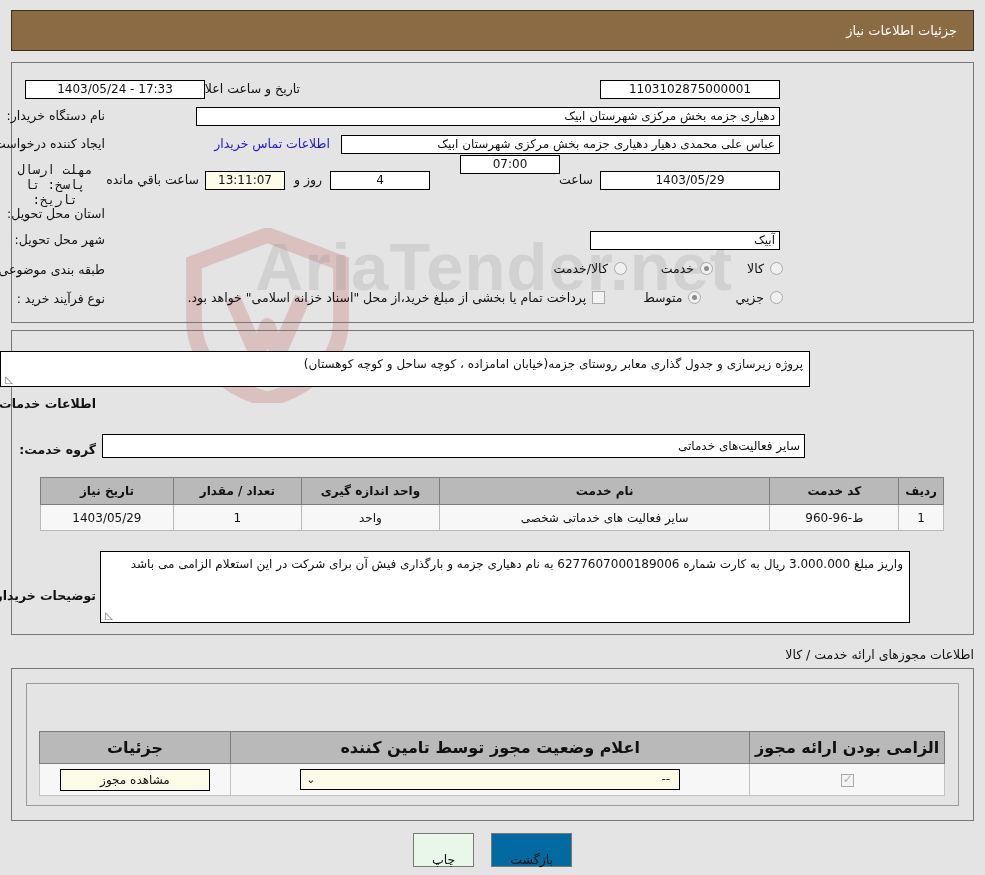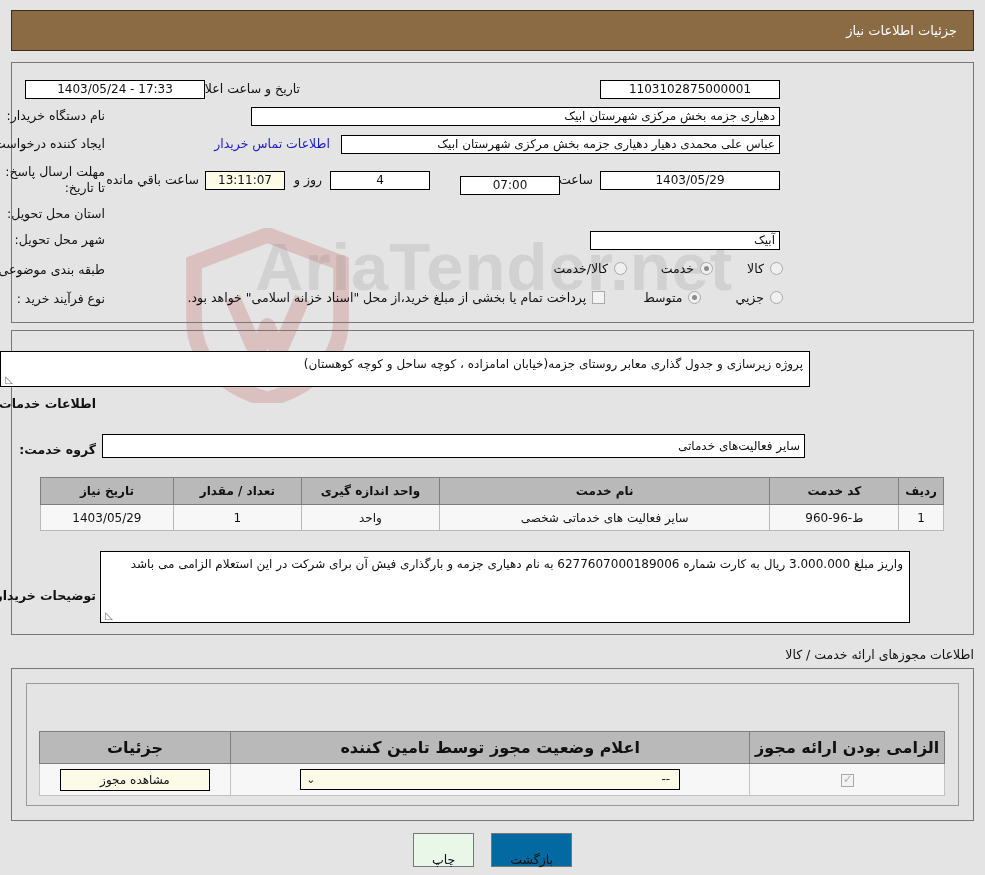--- a/index.html
+++ b/index.html
@@ -291,43 +291,43 @@
     <span class="lbl">تاریخ و ساعت اعلان عمومی:</span>
   </div>
   <div class="row" style="right:780px; top:80px;">
     <span class="inp" style="width:180px;">17:33 - 1403/05/24</span>
   </div>
 
   <div class="row" style="right:880px; top:108px;">
     <span class="lbl">نام دستگاه خریدار:</span>
   </div>
   <div class="row" style="right:205px; top:107px;">
-    <span class="inp right" style="width:529px;">دهیاری جزمه بخش مرکزی شهرستان ابیک</span>
+    <span class="inp right" style="width:584px;">دهیاری جزمه بخش مرکزی شهرستان ابیک</span>
   </div>
 
   <div class="row" style="right:880px; top:136px;">
     <span class="lbl">ایجاد کننده درخواست:</span>
   </div>
   <div class="row" style="right:205px; top:135px;">
     <span class="inp right" style="width:439px;">عباس علی محمدی دهیار دهیاری جزمه بخش مرکزی شهرستان ابیک</span>
   </div>
   <div class="row" style="right:655px; top:136px;">
     <span class="link">اطلاعات تماس خریدار</span>
   </div>
 
-  <div class="row" style="right:880px; top:164px; width:100px; display:block; text-align:right; line-height:15px; white-space:normal;">
+  <div class="row" style="right:880px; top:164px; width:100px; display:block; text-align:center; line-height:15px; white-space:normal;font-family:Liberation Mono, monospace;">
     <span class="lbl">مهلت ارسال پاسخ: تا تاریخ:</span>
   </div>
   <div class="row" style="right:205px; top:171px;">
     <span class="inp" style="width:180px;">1403/05/29</span>
   </div>
   <div class="row" style="right:392px; top:172px;">
     <span class="lbl">ساعت</span>
   </div>
-  <div class="row" style="right:425px; top:176px;justify-content:center;">
+  <div class="row" style="right:425px; top:155px;justify-content:center;">
     <span class="inp" style="width:100px;">07:00</span>
   </div>
   <div class="row" style="right:555px; top:171px;">
     <span class="inp" style="width:100px;">4</span>
   </div>
   <div class="row" style="right:663px; top:172px;">
     <span class="lbl">روز و</span>
   </div>
   <div class="row" style="right:700px; top:171px;">
     <span class="inp ivory" style="width:80px;margin-left:22px;">13:11:07</span>

